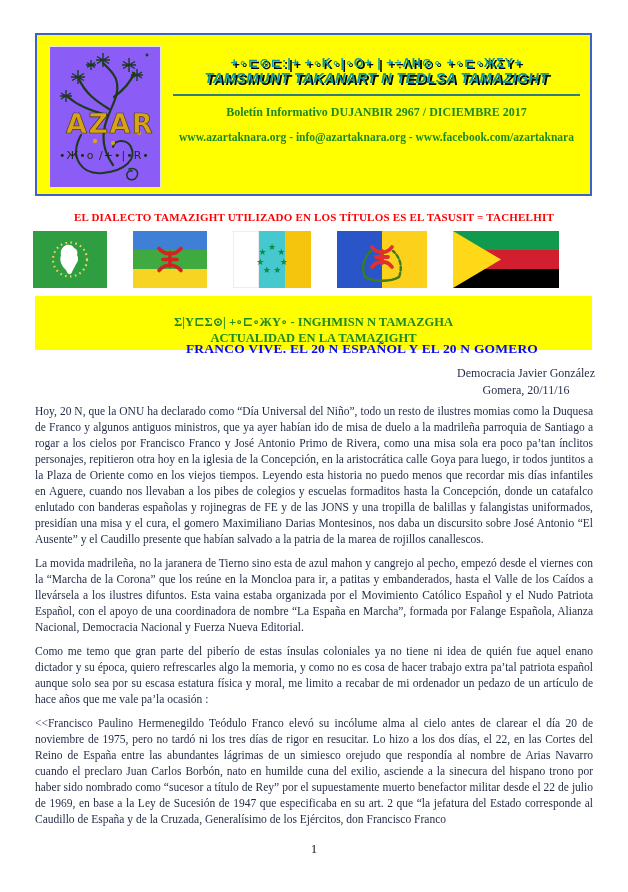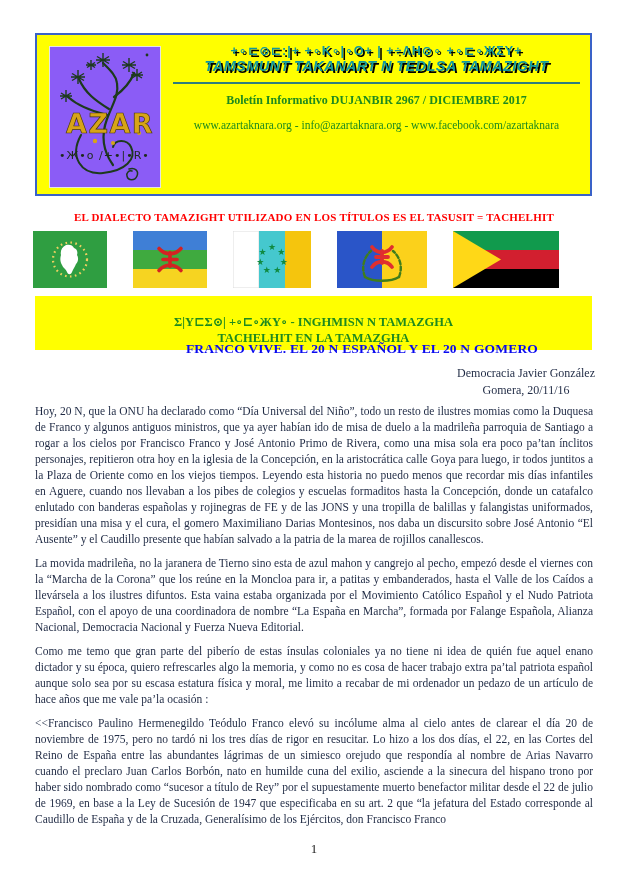--- a/index.html
+++ b/index.html
@@ -21,30 +21,30 @@
   .masthead-right{
     position:absolute;left:128px;top:0;right:2px;height:100%;text-align:center;
   }
   .title-line{
     margin-top:16px;color:#17a017;font-family:"DejaVu Sans","Liberation Sans",sans-serif;
     font-weight:bold;white-space:nowrap;
   }
   .tif-big{font-size:28px;letter-spacing:3px;}
   .latin-big{font-size:33px;letter-spacing:2px;margin-left:26px;}
   .teal-block{
-    margin-top:9px;color:#12989e;font-weight:bold;
+    margin-top:21px;color:#12989e;font-weight:bold;
     font-family:"Liberation Sans","DejaVu Sans",sans-serif;
     text-shadow:2px 2px 0 #000000;line-height:1.12;
   }
   .tif-sub{font-size:12.5px;letter-spacing:1px;}
   .org1{font-size:14.5px;font-style:italic;letter-spacing:0.4px;}
   .org2{font-size:13px;font-style:italic;letter-spacing:0.4px;}
   .divider{border:none;border-top:2px solid #2f7d7d;margin:8px 8px 0 8px;}
   .bulletin{margin-top:9px;color:#1e8a1e;font-weight:bold;font-size:12px;}
-  .contacts{margin-top:11px;color:#1e8a1e;font-weight:normal;font-size:11.5px;white-space:nowrap;}
+  .contacts{margin-top:11px;color:#1e8a1e;font-weight:bold;font-size:11.5px;white-space:nowrap;}
 
   
   .red-note{
     top:211px;left:0;width:100%;text-align:center;color:#ff0000;
     font-weight:bold;font-size:11px;letter-spacing:0.2px;
   }
 
   
   .flags{top:231px;left:33px;display:flex;gap:26px;align-items:flex-start;}
   .flags svg{display:block;}
@@ -179,21 +179,21 @@
   <svg width="106" height="57" viewBox="0 0 106 57">
     <rect width="106" height="19" y="0" fill="#119a4d"></rect>
     <rect width="106" height="19" y="19" fill="#d21f2f"></rect>
     <rect width="106" height="19" y="38" fill="#000000"></rect>
     <polygon points="0,0 48,28.5 0,57" fill="#ffd817"></polygon>
   </svg>
 </div>
 
 <div class="abs section-banner">
   <div>Σ|Y⊏Σ⊙| +∘⊏∘ЖY∘ - INGHMISN N TAMAZGHA</div>
-  <div>TACHELHIT EN LA TAMAZGHA</div>
+  <div>ACTUALIDAD EN LA TAMAZIGHT</div>
 </div>
 
 <div class="abs article-title">FRANCO VIVE. EL 20 N ESPAÑOL Y EL 20 N GOMERO</div>
 
 <div class="abs byline">
   <div>Democracia Javier González</div>
   <div>Gomera, 20/11/16</div>
 </div>
 
 <div class="abs article-body">

